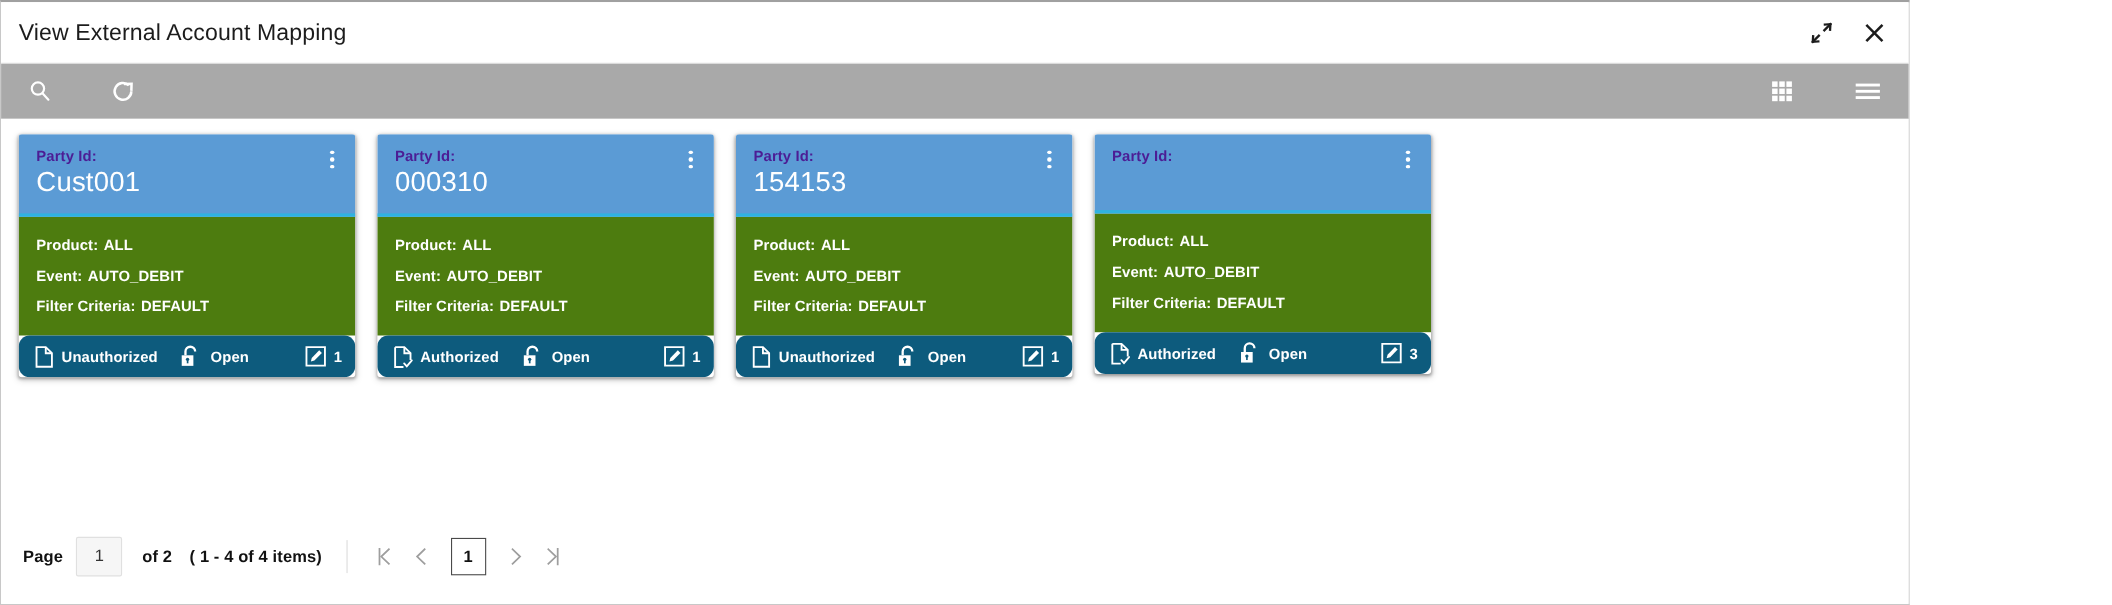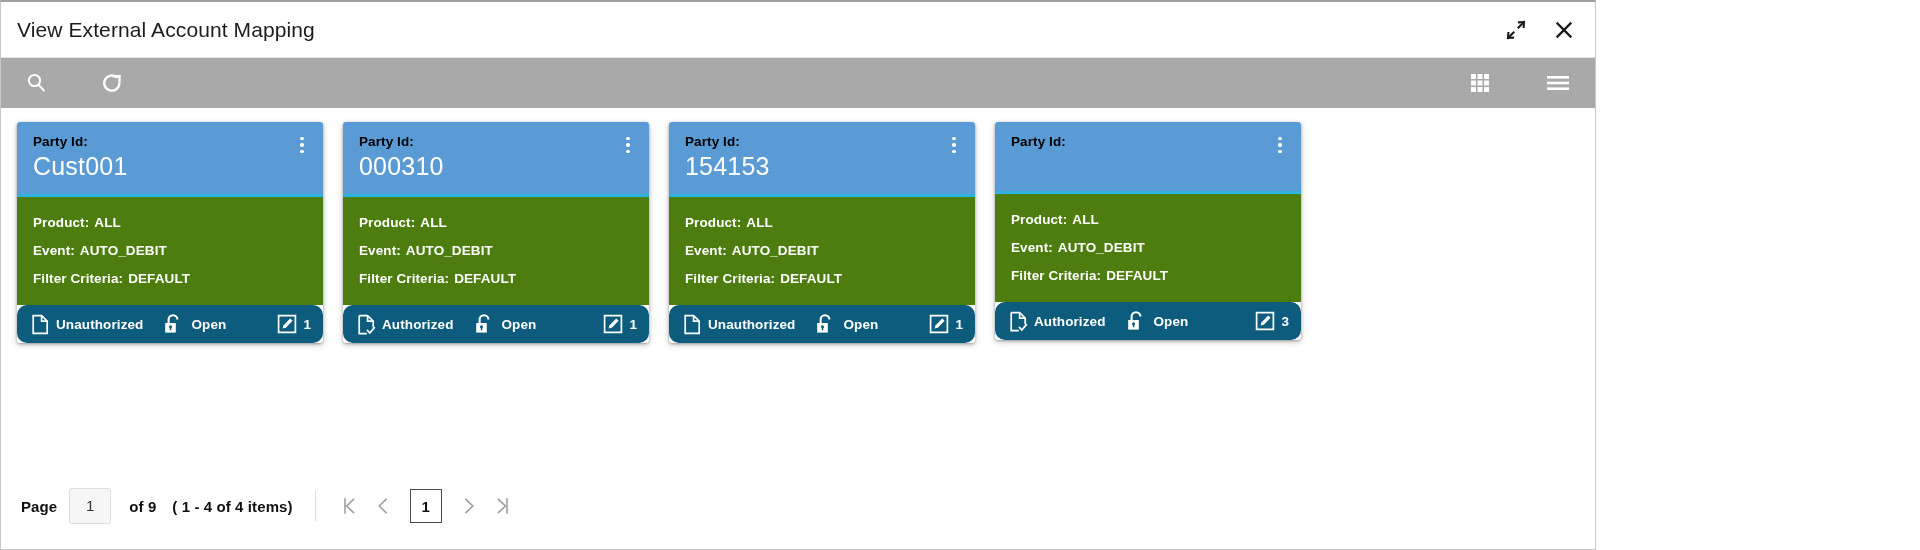--- a/index.html
+++ b/index.html
@@ -4,21 +4,21 @@
 <style>
   * { box-sizing: border-box; margin: 0; padding: 0; }
   html, body {
     width: 1920px; height: 550px;
     background: #ffffff;
     font-family: "Liberation Sans", sans-serif;
     overflow: hidden;
   }
   .window {
     position: relative;
-    width: 1596px; height: 550px;
+    width: 1736px; height: 550px;
     background: #ffffff;
     border: 1px solid #c8c8c8;
     border-top: 2px solid #a0a0a0;
     display: flex; flex-direction: column;
   }
 
   
   .titlebar {
     height: 56px; min-height: 56px;
     background: #ffffff;
@@ -70,21 +70,21 @@
     cursor: pointer;
   }
   .card-head {
     background: #5b9bd5;
     padding: 11px 14px 12px 16px;
     position: relative;
     border-bottom: 3px solid #2fb3e0;
     min-height: 72px;
   }
   .card-head .label {
-    font-size: 13.5px; color: #000000; font-weight: 700;
+    font-size: 13.5px; color: #4c1d95; font-weight: 700;
     line-height: 17px; letter-spacing: .1px;
   }
   .card-head .value {
     font-size: 25px; color: #ffffff; font-weight: 400;
     line-height: 31px; margin-top: 1px; letter-spacing: .2px;
   }
   .kebab {
     position: absolute; top: 10px; right: 10px;
     width: 22px; height: 26px;
     display: flex; flex-direction: column;
@@ -450,21 +450,21 @@
           <span>3</span>
         </div>
       </div>
     </div>
 
   </div>
 
   <div class="pager">
     <div class="pager-label">Page</div>
     <div class="pager-input">1</div>
-    <div class="pager-of">of 9</div>
+    <div class="pager-of">of 2</div>
     <div class="pager-count">( 1 - 4 of 4 items)</div>
     <div class="pager-sep"></div>
     <div class="pager-nav">
       <div class="nav-btn">
         <svg width="16" height="18" viewBox="0 0 16 18" fill="none" stroke="#9e9e9e" stroke-width="1.6" stroke-linecap="square">
           <path d="M4 2 V16"></path>
             <path d="M12.5 2.4 L5.6 9 L12.5 15.6"></path>
         </svg>
       </div>
       <div class="nav-btn">

